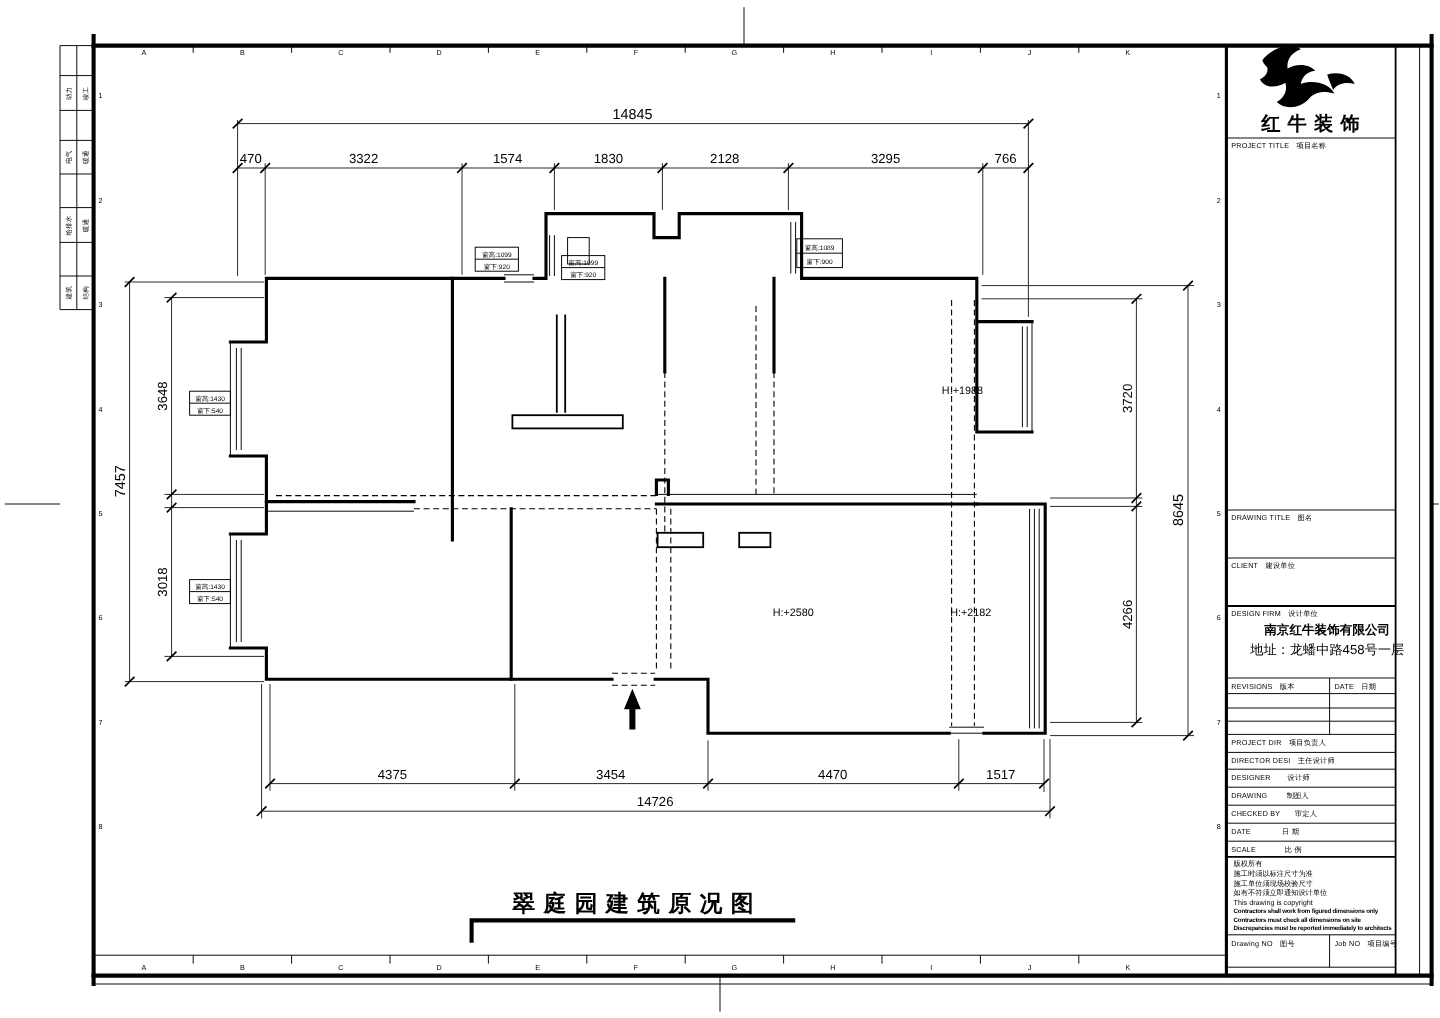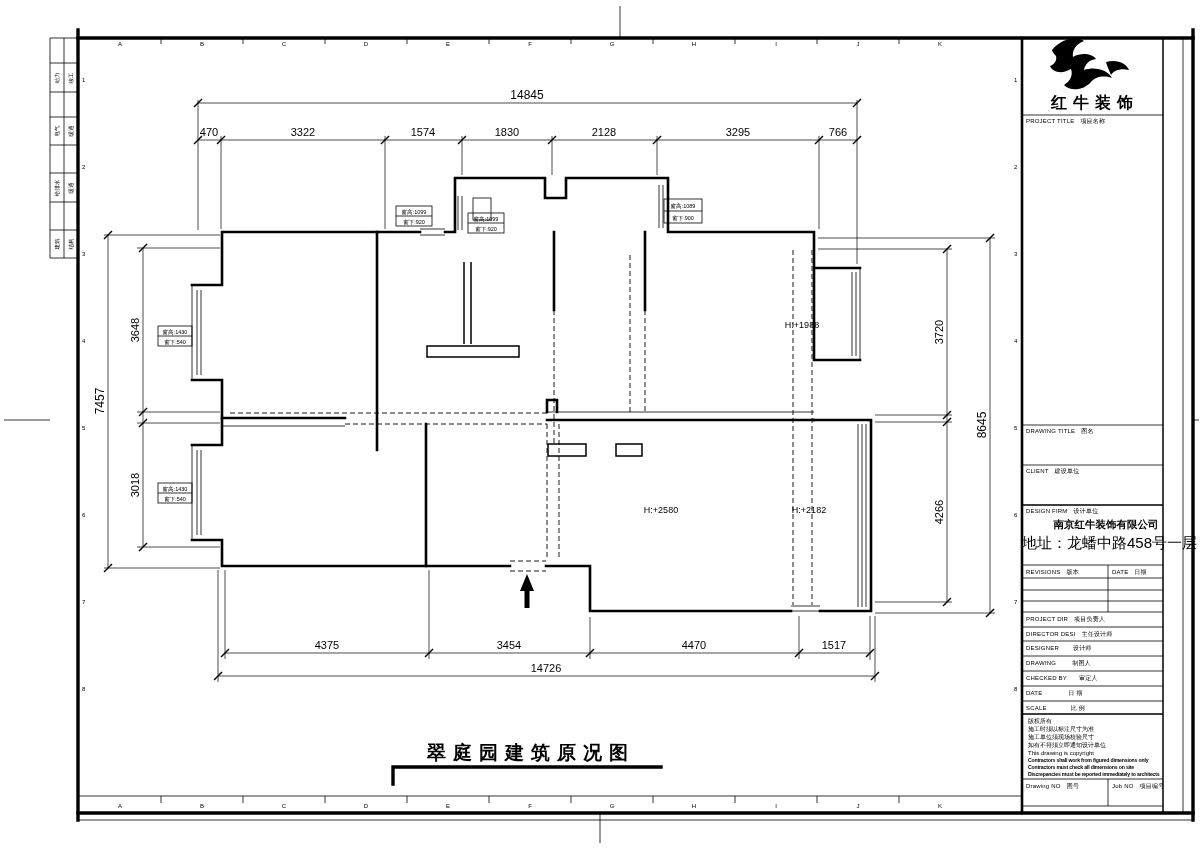--- a/index.html
+++ b/index.html
@@ -19,21 +19,21 @@
   .rul{font-size:6px;}
   .tag{font-size:5.5px;}
   .hlabel{font-size:9px;}
   .striplbl{font-size:5.5px;}
   .ptitle{font-size:19px;font-weight:bold;letter-spacing:7px;}
   .brand{font-size:16px;font-weight:bold;letter-spacing:6px;}
   .tb{position:absolute;font-size:6px;white-space:nowrap;letter-spacing:.2px;}
   .tb .cn{margin-left:6px;}
   .tbcenter{position:absolute;left:1022px;width:168px;text-align:center;white-space:nowrap;}
   .firm{font-size:10.5px;font-weight:bold;}
-  .addr{font-size:15px;}
+  .addr{font-size:11px;}
   .cp{position:absolute;left:1028px;width:130px;font-size:6px;line-height:8px;white-space:nowrap;}
   .cpen{font-size:5.2px;font-weight:bold;line-height:7px;letter-spacing:-.2px;}
 </style>
 </head>
 <body>
 
 <svg width="1200" height="848" viewBox="0 0 1200 848">
 
   <g>
     <path class="w35" d="M78,30 L78,820"></path>

